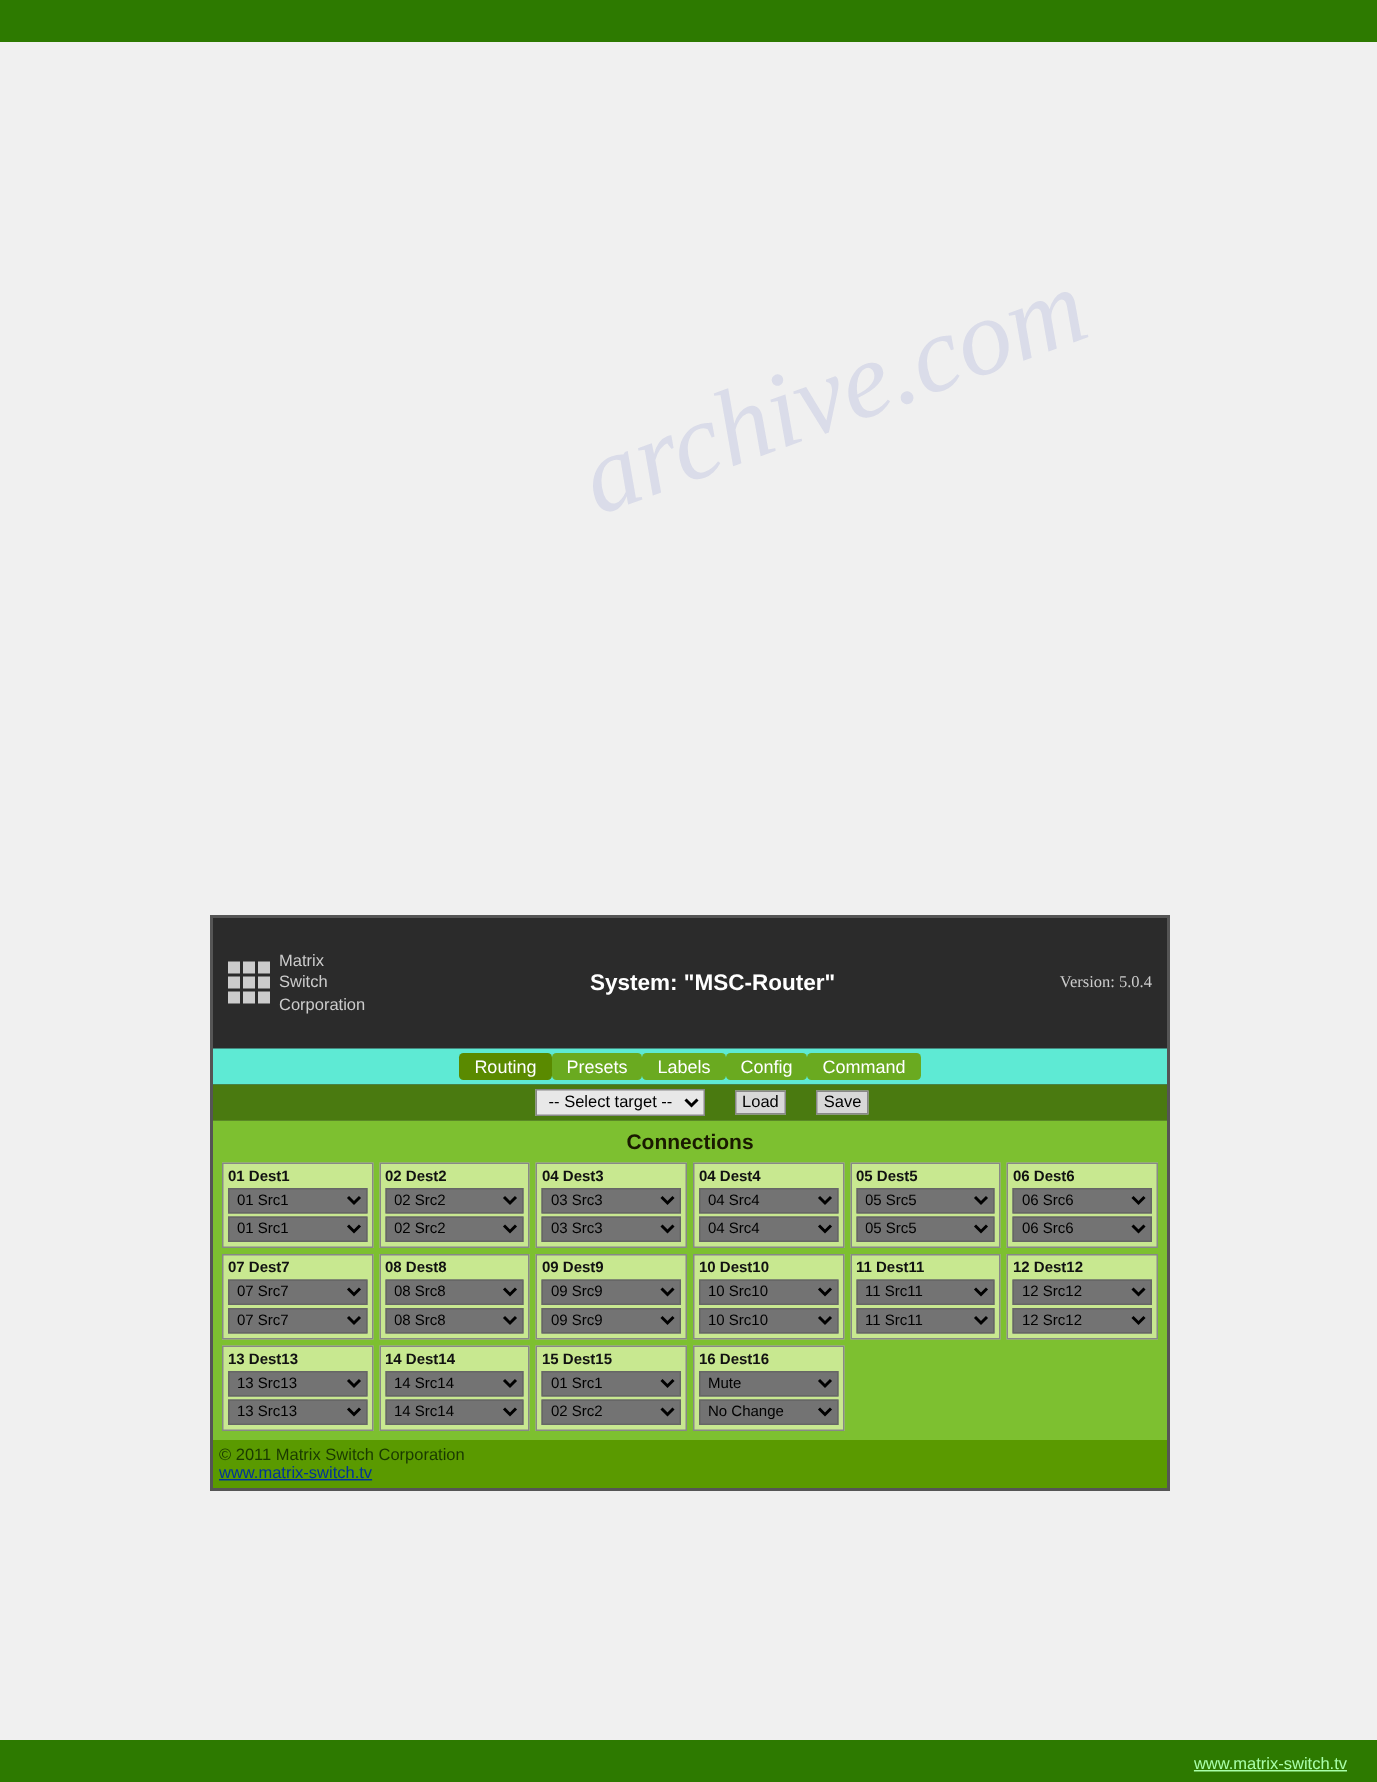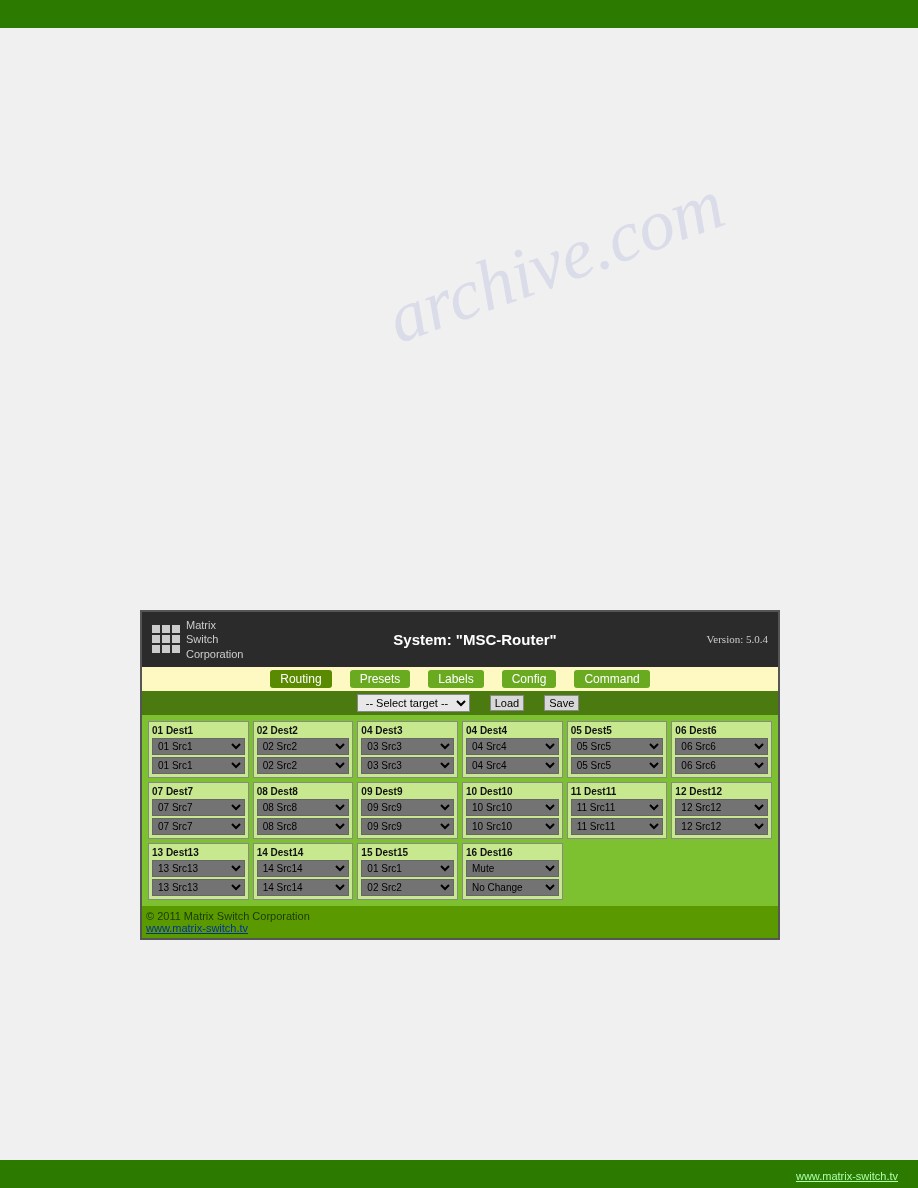--- a/index.html
+++ b/index.html
@@ -52,21 +52,21 @@
       background: #2b2b2b;
       border: 2px solid #555;
     }
 
     
     .header-row {
       background: #2b2b2b;
       display: flex;
       align-items: center;
       justify-content: space-between;
-      padding: 6px 10px;
+      padding: 22px 10px;
     }
 
     .logo-area {
       display: flex;
       align-items: center;
       gap: 6px;
     }
 
     .logo-grid {
       display: grid;
@@ -96,24 +96,24 @@
     }
 
     .version-text {
       color: #ccc;
       font-size: 11px;
       font-family: Liberation Serif, serif;
     }
 
     
     .nav-tabs {
-      background: #fef9c3;
+      background: #5eead4;
       display: flex;
       justify-content: center;
-      gap: 18px;
+      gap: 0;
       padding: 3px 0;
     }
 
     .nav-tab {
       padding: 2px 10px;
       font-size: 12px;
       cursor: pointer;
       border-radius: 3px;
       border: none;
       font-family: Arial, sans-serif;
@@ -266,20 +266,21 @@
 
   <div class="toolbar-row">
     <select>
       <option>-- Select target --</option>
     </select>
     <button>Load</button>
     <button>Save</button>
   </div>
 
   <div class="content-area">
+    <div class="connections-title">Connections</div>
     <div class="connections-grid" id="connections-grid">
     <div class="dest-cell">
           <div class="dest-label">01 Dest1</div>
           <select class="dest-select"><option>01 Src1</option></select>
           <select class="dest-select"><option>01 Src1</option></select>
         </div>
         <div class="dest-cell">
           <div class="dest-label">02 Dest2</div>
           <select class="dest-select"><option>02 Src2</option></select>
           <select class="dest-select"><option>02 Src2</option></select>

